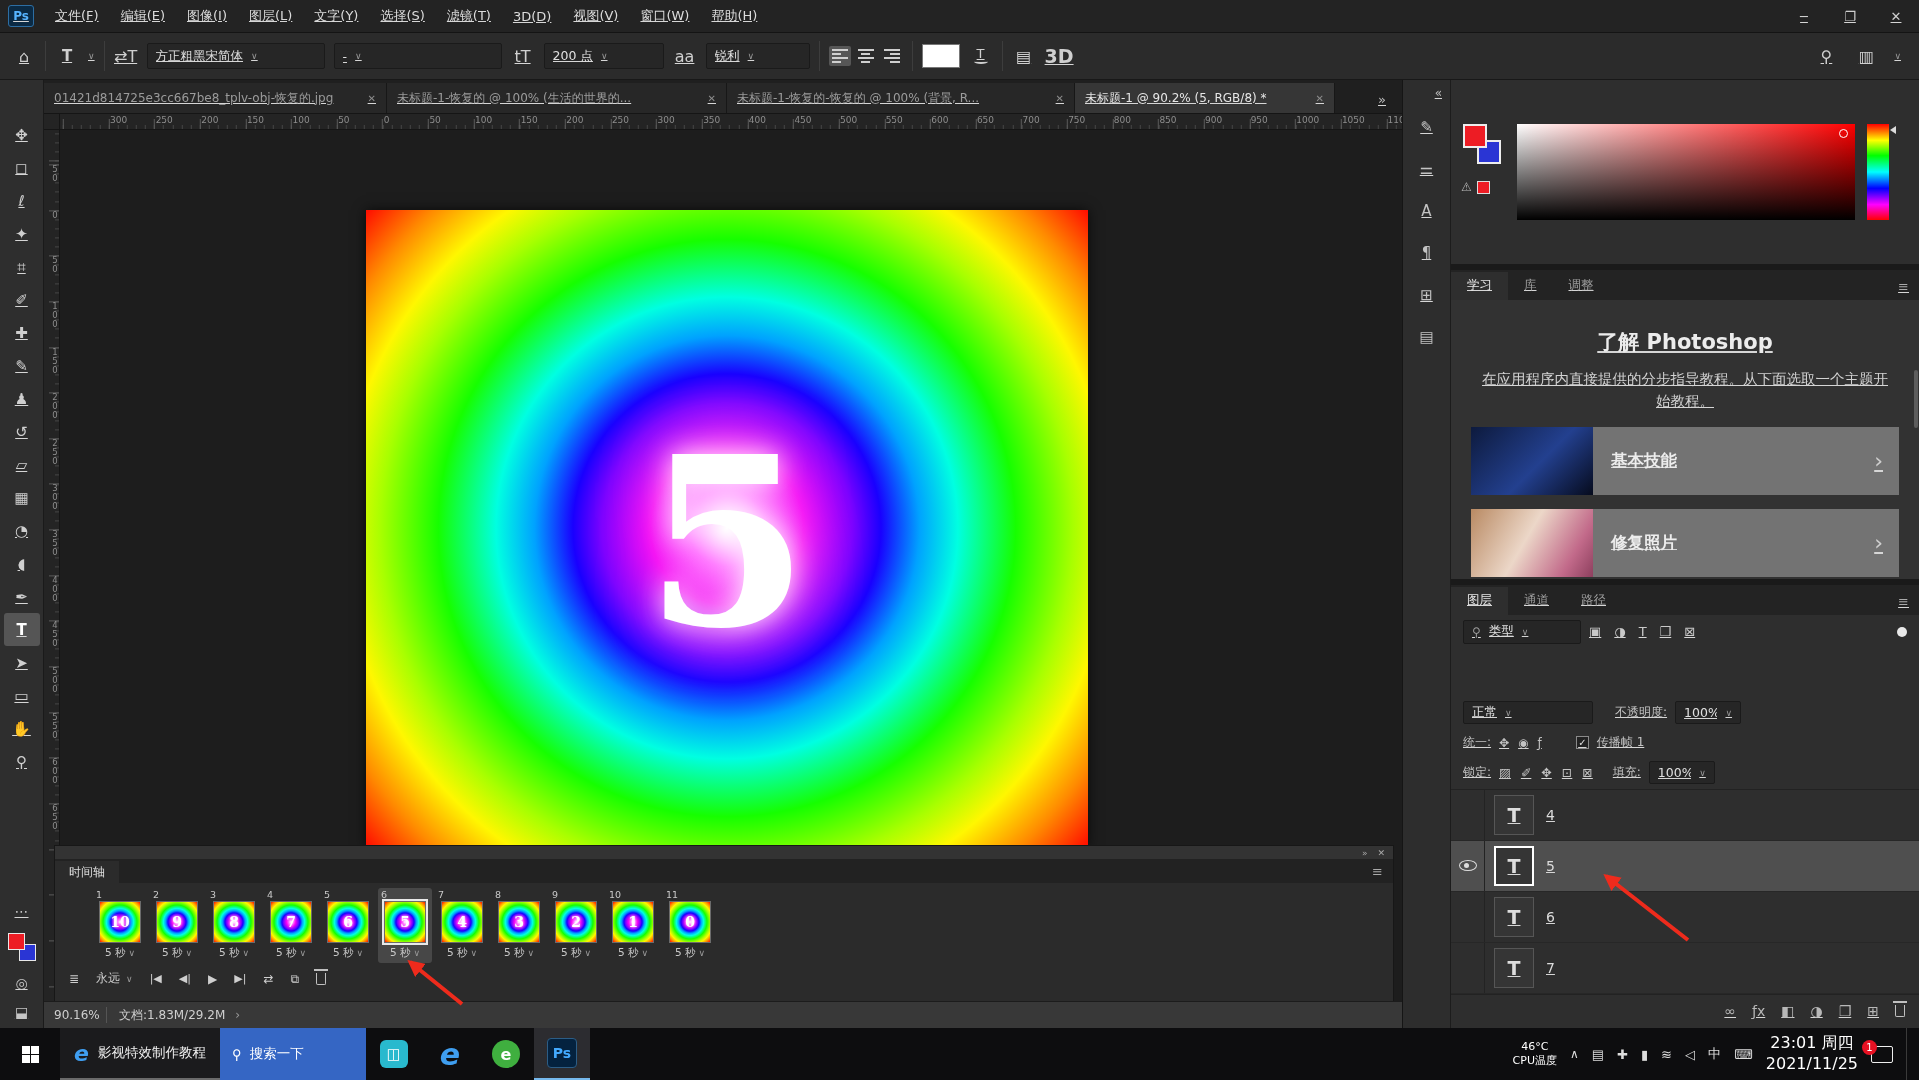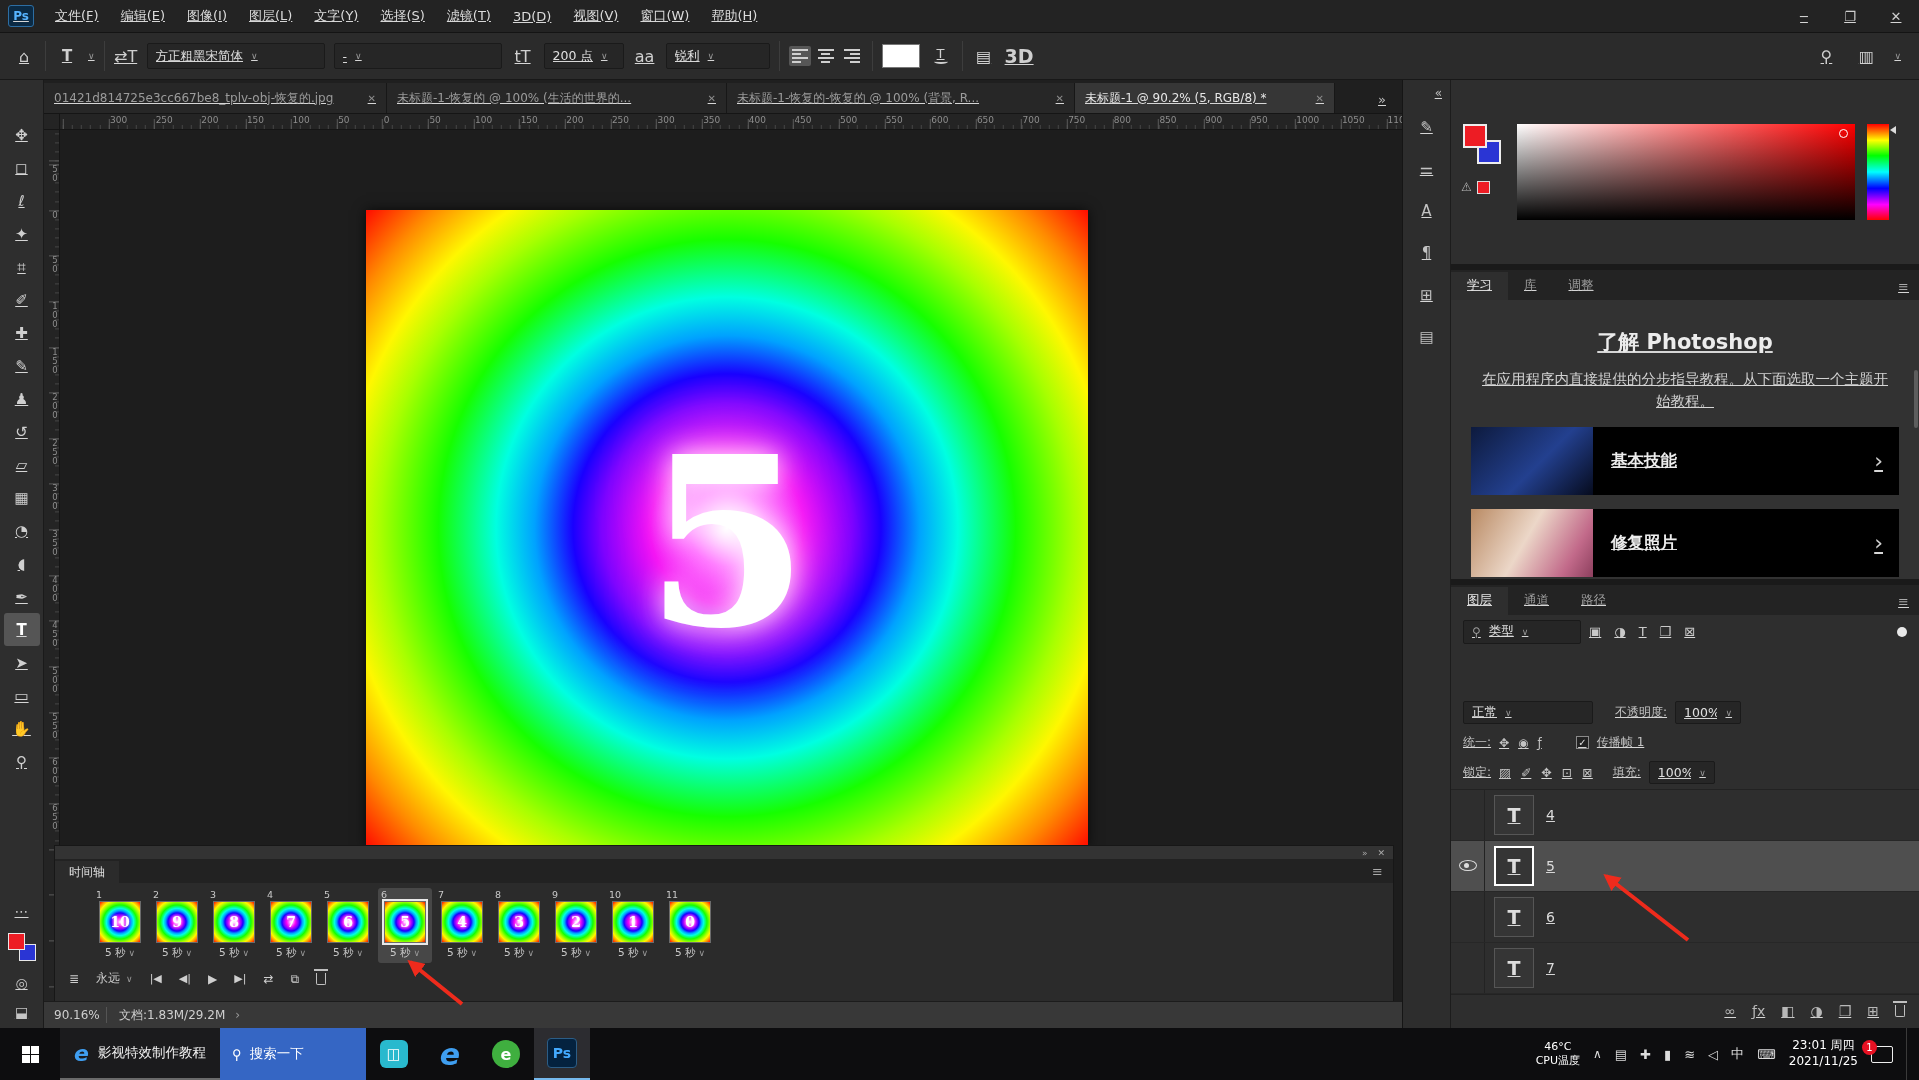--- a/index.html
+++ b/index.html
@@ -119,21 +119,21 @@
   .cp-warn .wswatch { width:13px; height:13px; background:#ed1c24; border:1px solid #ddd; }
   .cp-field { position:absolute; left:66px; top:44px; width:338px; height:96px; background:linear-gradient(to bottom, rgba(0,0,0,0), #000), linear-gradient(to right, #fff, #f00); }
   .field-marker { position:absolute; right:7px; top:5px; width:9px; height:9px; border:1.5px solid #fff; border-radius:50%; }
   .cp-hue { position:absolute; left:416px; top:44px; width:22px; height:96px; background:linear-gradient(to bottom,#f00,#ff0 17%,#0f0 33%,#0ff 50%,#00f 67%,#f0f 84%,#f00); }
   .hue-marker { position:absolute; right:-7px; top:2px; width:0; height:0; border-top:4px solid transparent; border-bottom:4px solid transparent; border-right:6px solid #ddd; }
 
   
   #learn-panel { height:320px; background:#323232; overflow:hidden; position:relative; }
   .learn-head { text-align:center; font-size:21px; font-weight:bold; color:#ececec; margin-top:28px; }
   .learn-body { font-size:14.5px; color:#d2d2d2; text-align:center; line-height:1.55; padding:12px 30px 0; }
-  .learn-card { display:flex; align-items:center; margin:14px 20px 0; background:#000000; height:68px; }
+  .learn-card { display:flex; align-items:center; margin:14px 20px 0; background:#737373; height:68px; }
   .card-img { width:122px; height:68px; flex:none; }
   .card-img-basics { background:linear-gradient(135deg,#0d1a3d,#23408f 55%,#060b1d); }
   .card-img-retouch { background:linear-gradient(120deg,#b98a63,#ecd7c8 45%,#c26a8a 80%,#8d3f5e); }
   .card-label { flex:1; padding-left:18px; font-size:16.5px; font-weight:bold; color:#ededed; }
   .card-chev { padding-right:16px; color:#cfcfcf; font-size:22px; }
   .learn-scroll { position:absolute; right:1px; top:100px; width:4px; height:58px; background:#5d5d5d; border-radius:2px; }
 
   
   #layers-panel { flex:1; background:#2e2e2e; display:flex; flex-direction:column; }
   .lp-row { display:flex; align-items:center; gap:8px; padding:0 12px; font-size:12px; color:#c3c3c3; }
@@ -169,21 +169,21 @@
   .tb-iconbtn { width:56px; height:100%; display:flex; align-items:center; justify-content:center; }
   .app-teal { width:28px; height:28px; background:#29b9ce; border-radius:6px; color:#fff; display:flex; align-items:center; justify-content:center; font-size:15px; }
   .app-edge { color:#3f9ef0; font-size:30px; font-weight:bold; font-style:italic; }
   .app-green { width:28px; height:28px; background:#3faf3f; border-radius:50%; color:#fff; display:flex; align-items:center; justify-content:center; font-size:16px; font-weight:bold; }
   .app-ps { width:30px; height:30px; background:#04223f; border:1px solid #2c5d86; border-radius:4px; color:#43aaff; display:flex; align-items:center; justify-content:center; font-size:14px; font-weight:bold; }
   .tb-iconbtn.active { background:#2c2c30; border-bottom:2px solid #76b9ed; }
   .tb-right { margin-left:auto; display:flex; align-items:center; gap:13px; padding-right:6px; height:100%; }
   .cpu-block { font-size:11px; color:#fff; text-align:center; line-height:1.25; }
   .tray-chev { color:#ddd; font-size:12px; }
   .tray-icon { color:#ddd; font-size:13px; }
-  .time-block { font-size:12px; color:#fff; text-align:center; line-height:1.3; }
+  .time-block { font-size:16px; color:#fff; text-align:center; line-height:1.3; }
   .notif { position:relative; width:22px; height:17px; border:1.5px solid #eee; border-radius:2px; }
   .badge { position:absolute; left:-10px; top:-7px; min-width:15px; height:15px; border-radius:8px; background:#e81123; color:#fff; font-size:10px; display:flex; align-items:center; justify-content:center; padding:0 3px; }
   .show-desktop { width:7px; height:100%; border-left:1px solid #3a3a3a; }
 
   
   #annotations { position:absolute; inset:0; pointer-events:none; z-index:60; }
 </style>
 </head>
 <body>
 
@@ -218,21 +218,21 @@
     <div class="ob-icon">⇄T</div>
     <div class="combo" style="width:178px;">
       <span class="lbl">方正粗黑宋简体</span>
       <span class="chev">∨</span>
     </div>
     <div class="combo" style="width:168px;">
       <span class="lbl">-</span>
       <span class="chev">∨</span>
     </div>
     <div class="ob-icon">tT</div>
-    <div class="combo" style="width:80px;">
+    <div class="combo" style="width:120px;">
       <span class="lbl">200 点</span>
       <span class="chev">∨</span>
     </div>
     <div class="ob-icon">aa</div>
     <div class="combo" style="width:104px;">
       <span class="lbl">锐利</span>
       <span class="chev">∨</span>
     </div>
     <div class="ob-sep"></div>
     <div class="align-group">

